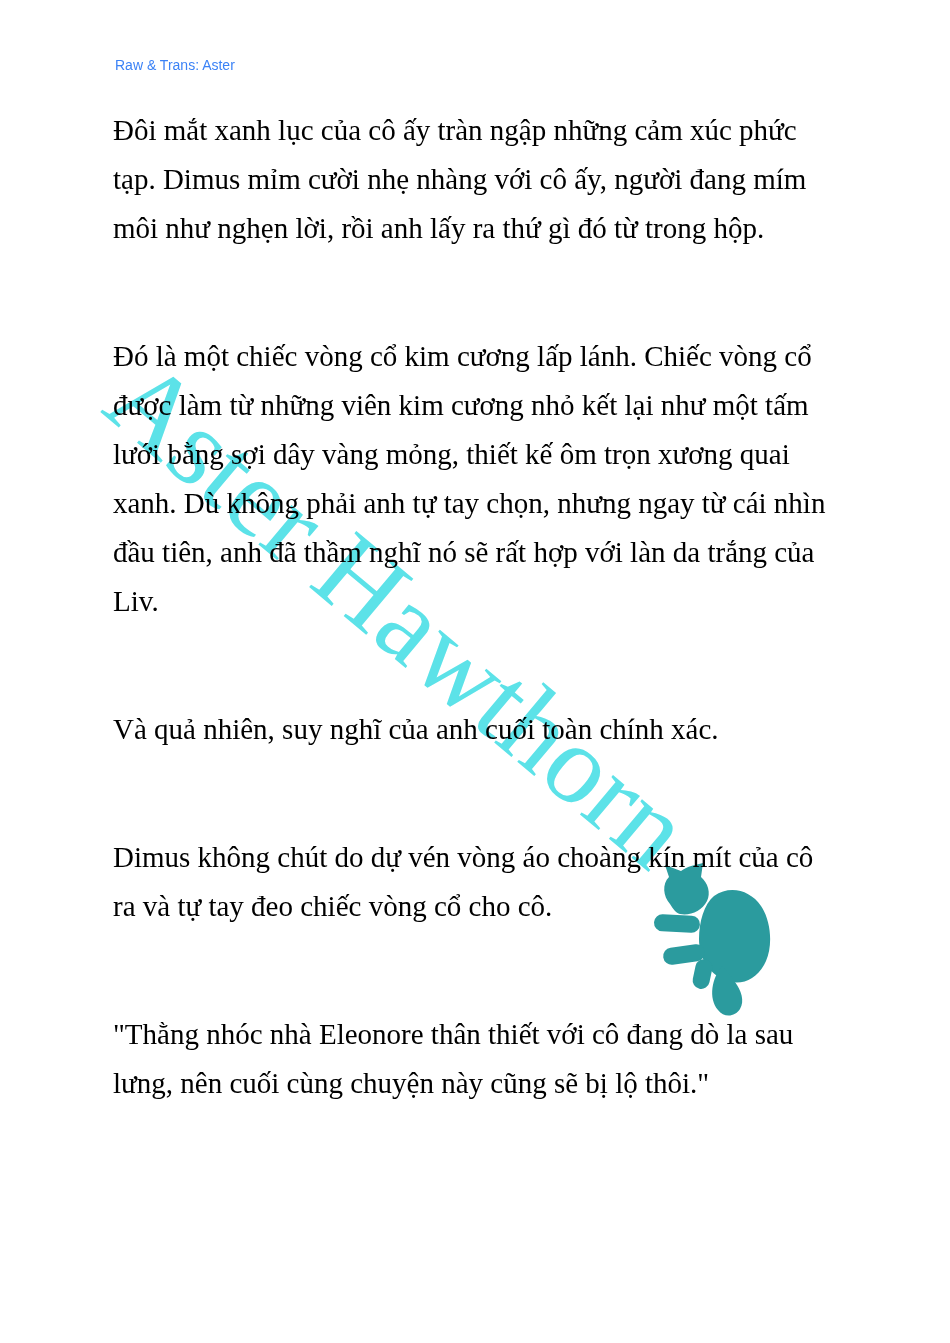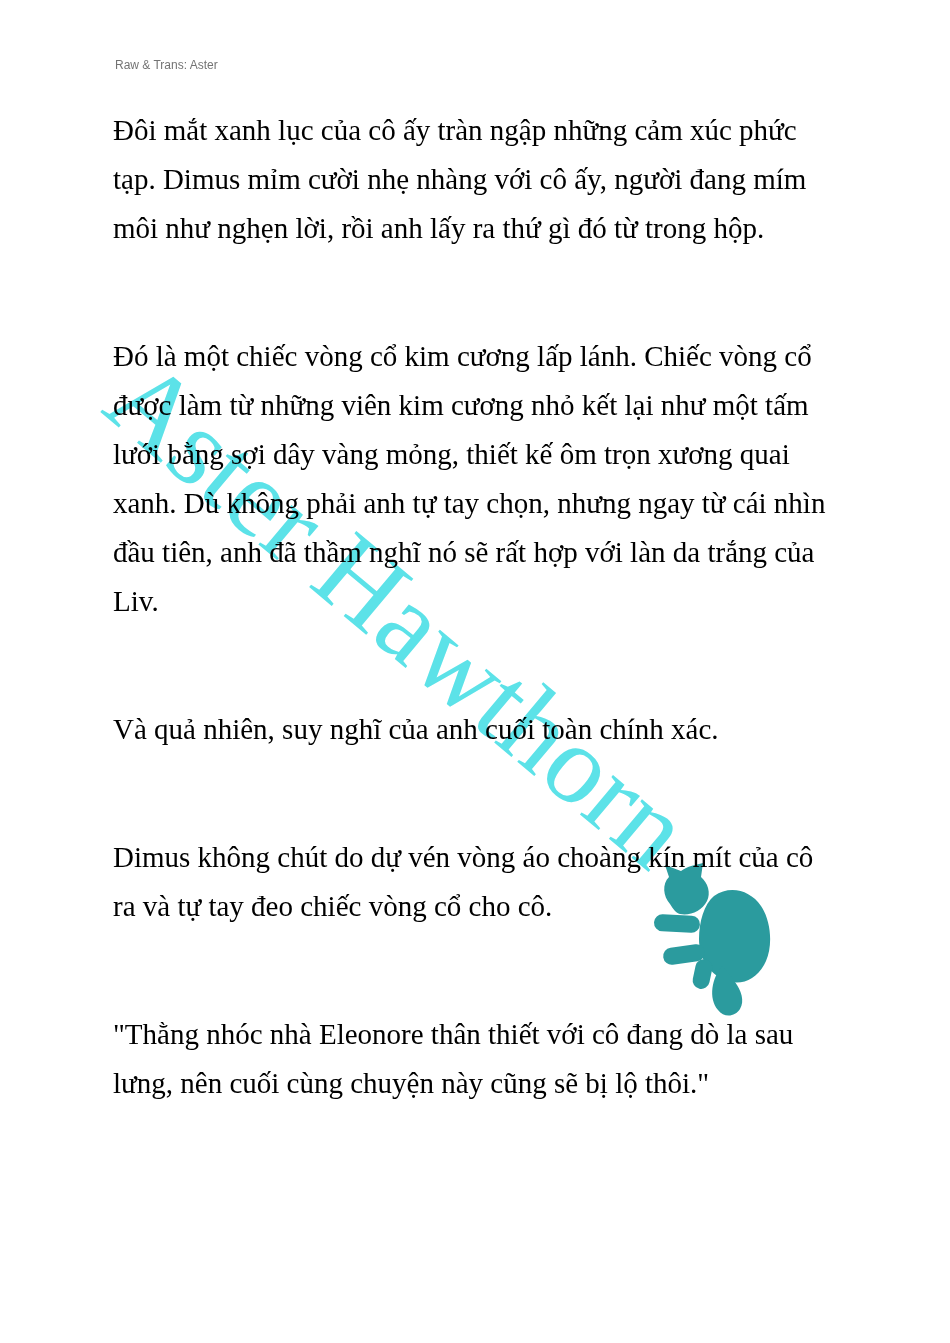--- a/index.html
+++ b/index.html
@@ -15,23 +15,23 @@
   .page {
     position: absolute;
     inset: 0;
     background: #ffffff;
   }
   .credit {
     position: absolute;
     left: 115px;
     top: 55px;
     font-family: "Liberation Sans", "DejaVu Sans", sans-serif;
-    font-size: 12px;
+    font-size: 14px;
     line-height: 21px;
-    color: #737373;
+    color: #3b82f6;
     z-index: 3;
     white-space: pre;
   }
   .watermark {
     position: absolute;
     left: 165px;
     top: 333px;
     font-family: "Liberation Serif", "DejaVu Serif", serif;
     font-size: 112px;
     line-height: 1.15;

